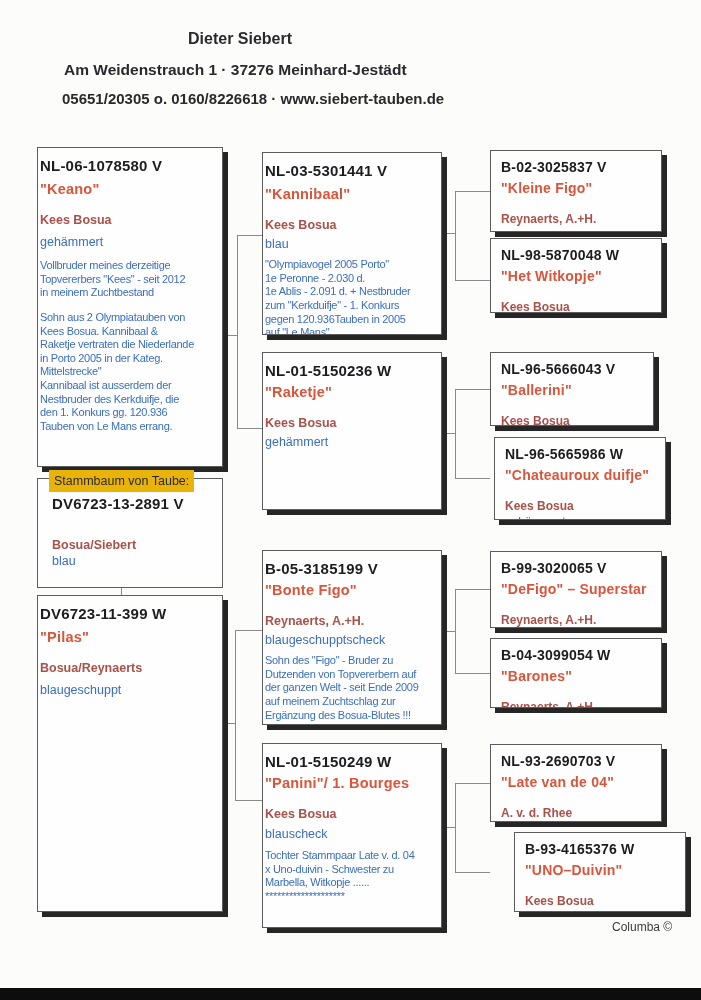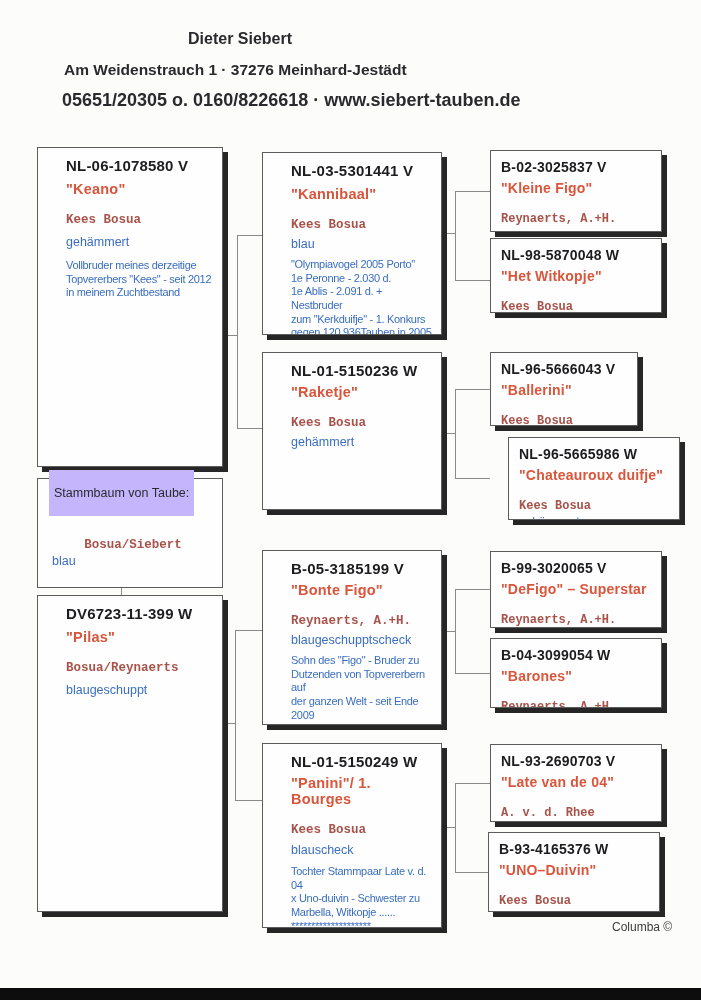--- a/index.html
+++ b/index.html
@@ -5,50 +5,50 @@
   html,body{margin:0;padding:0;background:#e8e8e6;}
   #page{
     position:relative;width:701px;height:1000px;margin:0 auto;
     background:#fcfcfa;overflow:hidden;
     font-family:"Liberation Sans","DejaVu Sans",sans-serif;
     color:#1d1d20;
   }
   .hdr{position:absolute;font-weight:bold;color:#2a2a2e;white-space:nowrap;}
   .hdr-name{left:188px;top:30px;font-size:16px;}
   .hdr-addr{left:64px;top:61px;font-size:15.5px;}
-  .hdr-tel{left:62px;top:90px;font-size:18px;}
+  .hdr-tel{left:62px;top:90px;font-size:15px;}
 
   .pbox{
     position:absolute;box-sizing:border-box;background:#fefefe;
     border:1px solid #5c5c5c;box-shadow:5px 5px 0 #262626;
-    padding:9px 8px 6px 28px;overflow:hidden;
+    padding:9px 8px 6px 2px;overflow:hidden;
   }
   .ring{font-weight:bold;font-size:15px;color:var(--ring-black,#1d1d20);letter-spacing:.2px;margin:0 0 7px;}
   .pname{font-weight:bold;font-size:14.5px;color:var(--name-red,#d9553b);margin:0 0 6px;letter-spacing:.2px;}
-  .breeder{font-weight:bold;font-size:12.5px;color:var(--breeder-red,#a8524a);margin:16px 0 8px;font-family:Liberation Mono, monospace;}
+  .breeder{font-weight:bold;font-size:12.5px;color:var(--breeder-red,#a8524a);margin:16px 0 8px;}
   .plumage{font-size:12.5px;color:var(--note-blue,#3a6ec0);margin:0 0 10px;}
   .note{font-size:11px;color:var(--note-blue,#3a6ec0);white-space:pre-line;line-height:1.24;letter-spacing:-.3px;margin:0 0 11px;}
 
   .pbox.small{padding:8px 6px 0 10px;}
   .pbox.small .ring{font-size:14px;margin-bottom:5px;}
   .pbox.small .pname{font-size:14px;margin-bottom:5px;}
   .pbox.small .breeder{font-size:12px;margin-bottom:4px;}
   .pbox.small .plumage{font-size:12px;margin-bottom:0;}
 
   #subject-box{
     position:absolute;left:37px;top:478px;width:186px;height:110px;
     box-sizing:border-box;border:1px solid #5c5c5c;background:#fefefe;
     padding:16px 8px 6px 14px;
   }
   #subject-box .legend{
-    position:absolute;top:-9px;left:11px;background:#c4b5fd;
-    padding:16px 5px;font-size:12.5px;color:#2a2a2e;white-space:nowrap;
+    position:absolute;top:-9px;left:11px;background:#eab308;
+    padding:4px 5px;font-size:12.5px;color:#2a2a2e;white-space:nowrap;
   }
   #subject-box .ring{margin-bottom:26px;}
-  #subject-box .breeder{margin-bottom:2px;text-align:center;}
+  #subject-box .breeder{margin-bottom:2px;}
 
   .line{position:absolute;background:#8a8a8a;}
 
   #bottom-bar{position:absolute;left:0;top:988px;width:701px;height:12px;background:#0d0d0d;}
   #credit{position:absolute;left:612px;top:920px;font-size:12px;color:#3c3c3c;}
 </style>
 </head>
 <body>
 
 <div id="page">
@@ -91,20 +91,29 @@
   <div class="line" style="left:455px;top:872px;width:35px;height:1px"></div>
 
   <div class="pbox" style="left:37px;top:147px;width:186px;height:320px">
     <div class="ring">NL-06-1078580 V</div>
     <div class="pname">"Keano"</div>
     <div class="breeder">Kees Bosua</div>
     <div class="plumage">gehämmert</div>
     <div class="note">Vollbruder meines derzeitige
 Topvererbers "Kees" - seit 2012
 in meinem Zuchtbestand</div>
+    <div class="note">Sohn aus 2 Olympiatauben von
+Kees Bosua. Kannibaal &amp;
+Raketje vertraten die Niederlande
+in Porto 2005 in der Kateg.
+Mittelstrecke"
+Kannibaal ist ausserdem der
+Nestbruder des Kerkduifje, die
+den 1. Konkurs gg. 120.936
+Tauben von Le Mans errang.</div>
   </div>
 
   <div id="subject-box">
     <div class="legend">Stammbaum von Taube:</div>
     <div class="ring">DV6723-13-2891 V</div>
     <div class="breeder">Bosua/Siebert</div>
     <div class="plumage">blau</div>
   </div>
 
   <div class="pbox" style="left:37px;top:595px;width:186px;height:317px">
@@ -163,27 +172,27 @@
     <div class="breeder">Reynaerts, A.+H.</div>
     <div class="plumage">blauscheck</div>
   </div>
 
   <div class="pbox small" style="left:490px;top:238px;width:172px;height:75px">
     <div class="ring">NL-98-5870048 W</div>
     <div class="pname">"Het  Witkopje"</div>
     <div class="breeder">Kees Bosua</div>
   </div>
 
-  <div class="pbox small" style="left:490px;top:352px;width:148px;height:74px">
+  <div class="pbox small" style="left:490px;top:352px;width:164px;height:74px">
     <div class="ring">NL-96-5666043 V</div>
     <div class="pname">"Ballerini"</div>
     <div class="breeder">Kees Bosua</div>
   </div>
 
-  <div class="pbox small" style="left:508px;top:437px;width:172px;height:83px">
+  <div class="pbox small" style="left:494px;top:437px;width:172px;height:83px">
     <div class="ring">NL-96-5665986 W</div>
     <div class="pname">"Chateauroux  duifje"</div>
     <div class="breeder" style="margin-bottom:2px">Kees Bosua</div>
     <div class="plumage">gehämmert</div>
   </div>
 
   <div class="pbox small" style="left:490px;top:551px;width:172px;height:77px">
     <div class="ring">B-99-3020065 V</div>
     <div class="pname">"DeFigo"  –  Superstar</div>
     <div class="breeder" style="margin-bottom:2px">Reynaerts, A.+H.</div>
@@ -195,21 +204,21 @@
     <div class="pname">"Barones"</div>
     <div class="breeder">Reynaerts, A.+H.</div>
   </div>
 
   <div class="pbox small" style="left:490px;top:744px;width:172px;height:78px">
     <div class="ring">NL-93-2690703 V</div>
     <div class="pname">"Late  van  de  04"</div>
     <div class="breeder">A. v. d. Rhee</div>
   </div>
 
-  <div class="pbox small" style="left:488px;top:832px;width:172px;height:80px">
+  <div class="pbox small" style="left:514px;top:832px;width:172px;height:80px">
     <div class="ring">B-93-4165376 W</div>
     <div class="pname" style="margin-bottom:7px">"UNO–Duivin"</div>
     <div class="breeder">Kees Bosua</div>
   </div>
 
   <div id="credit">Columba ©</div>
   <div id="bottom-bar"></div>
 
 </div>
 

